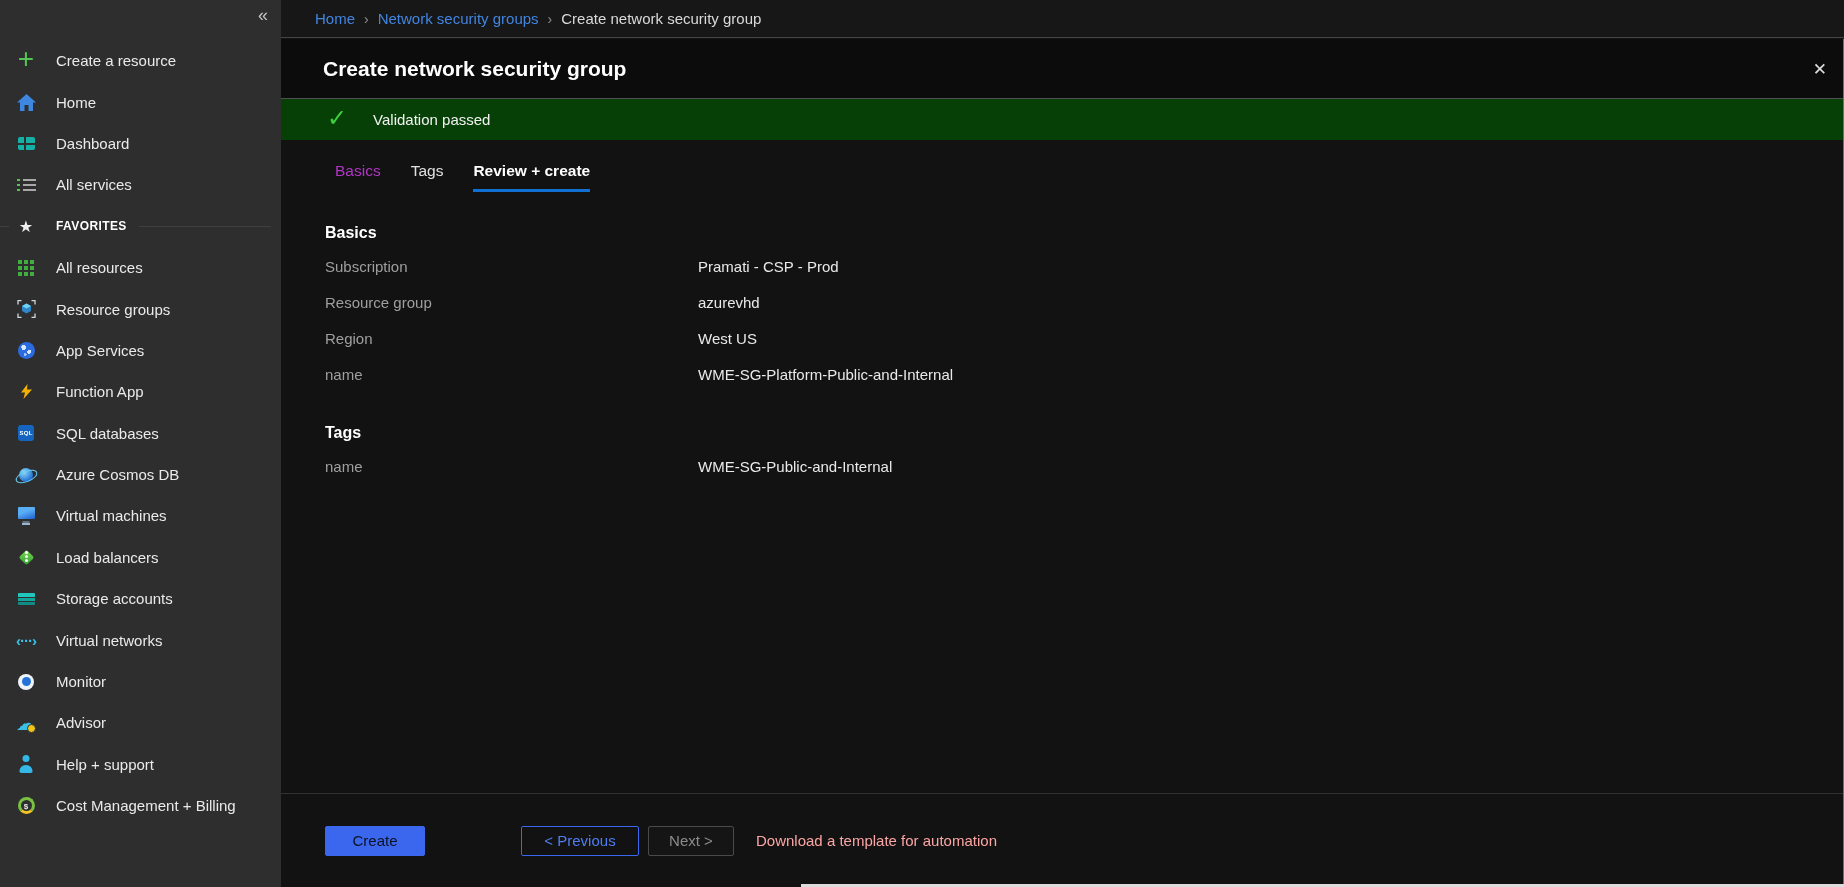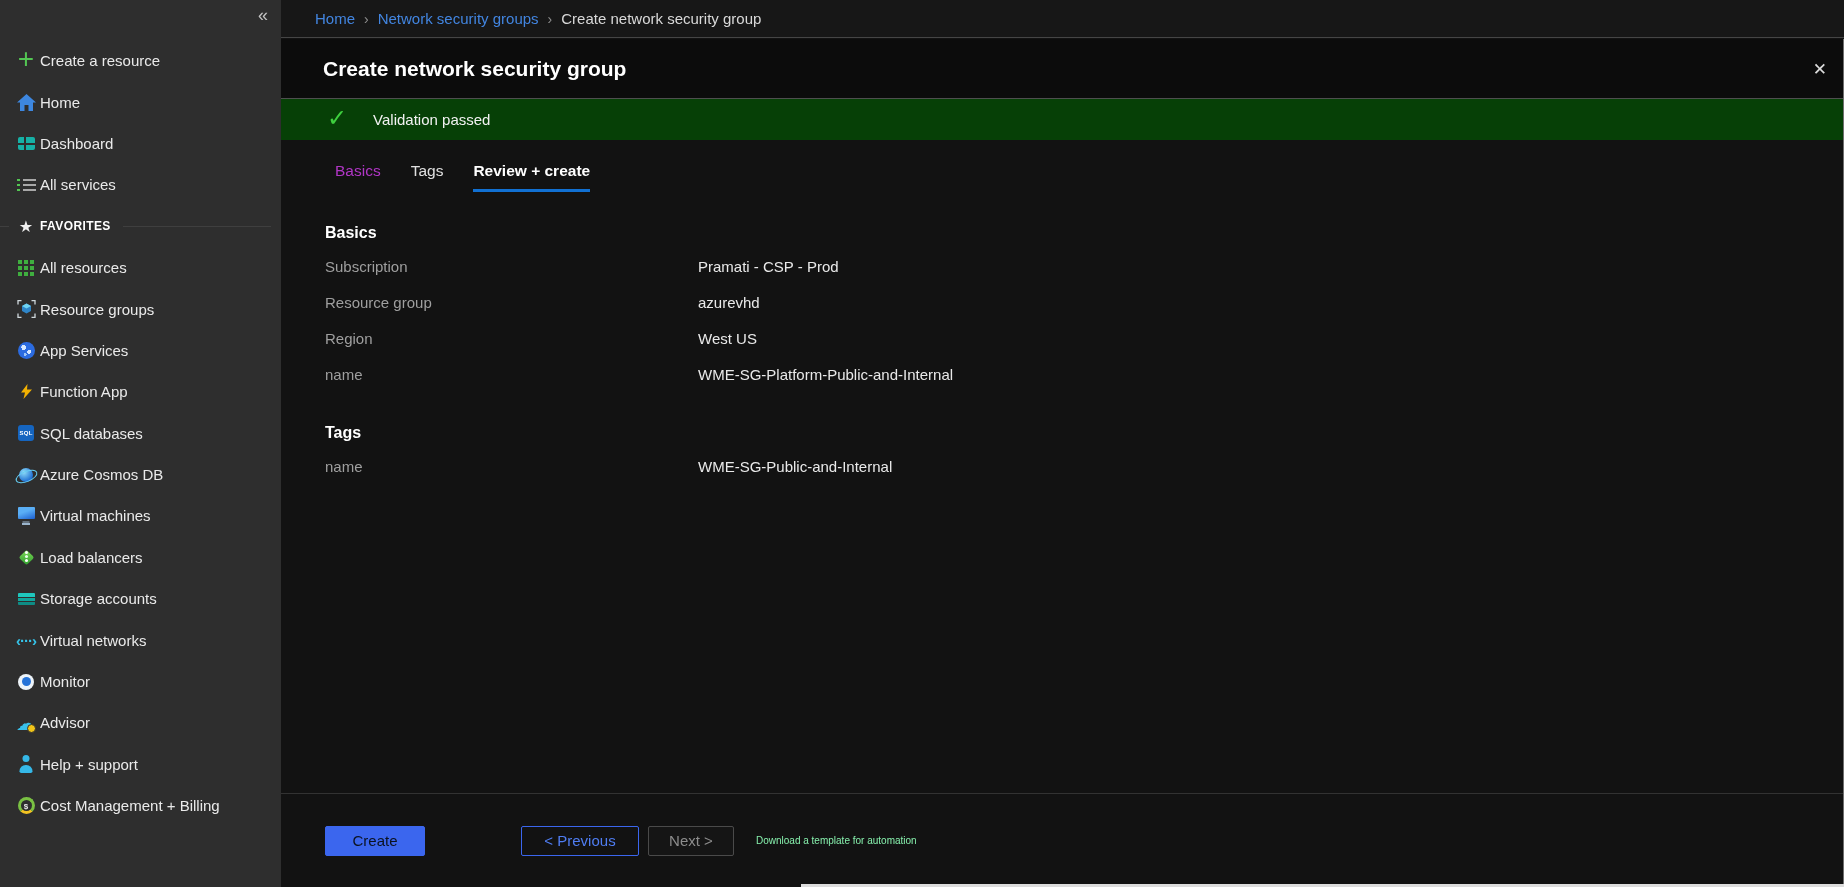--- a/index.html
+++ b/index.html
@@ -18,21 +18,21 @@
     background:#2e2e2e; z-index:2;
   }
   .collapse-btn {
     position:absolute; top:5px; right:13px; font-size:18px; color:#c2c2c2; cursor:pointer;
   }
   .nav { position:absolute; top:40px; left:0; right:0; }
   .nav-item {
     height:41.4px; display:flex; align-items:center; padding-left:14px;
     font-size:15px; color:#eaeaea; cursor:pointer; position:relative; white-space:nowrap;
   }
-  .nav-label { margin-left:2px; }
+  .nav-label { margin-left:18px; }
   .icon {
     width:24px; height:22px; display:inline-flex; align-items:center; justify-content:center;
     flex:none; position:relative;
   }
 
   
   .nav-section { cursor:default; }
   .nav-section::before { content:""; position:absolute; left:0; top:50%; width:9px; height:1px; background:#3f3f3f; }
   .fav-label { font-size:12px; font-weight:700; letter-spacing:.4px; color:#ffffff; }
   .fav-line { flex:1; height:1px; background:#3f3f3f; margin:0 10px 0 12px; }
@@ -132,21 +132,21 @@
     height:94px; border-top:1px solid #323232; background:#121212;
     display:flex; align-items:center; padding-left:44px;
   }
   .btn {
     height:30px; display:inline-flex; align-items:center; justify-content:center;
     font-size:15px; border-radius:2px; cursor:pointer; font-family:inherit;
   }
   .btn-create { width:100px; background:#3b66ee; border:1px solid #3b66ee; color:#0b1220; }
   .btn-previous { width:118px; margin-left:96px; background:transparent; border:1px solid #3b66ee; color:#4f7df2; }
   .btn-next { width:86px; margin-left:9px; background:#151515; border:1px solid #4a4a4a; color:#8c8c8c; cursor:default; }
-  .template-link { margin-left:22px; font-size:10px; color:#86efac; cursor:pointer;text-align:center; }
+  .template-link { margin-left:22px; font-size:15px; color:#fca5a5; cursor:pointer;text-align:center; }
 
   .bottom-strip { position:absolute; left:520px; right:0; bottom:0; height:3px; background:#dcdcdc; z-index:4; }
 </style>
 </head>
 <body>
 
 <aside class="sidebar">
   <span class="collapse-btn">«</span>
   <nav class="nav">
 

